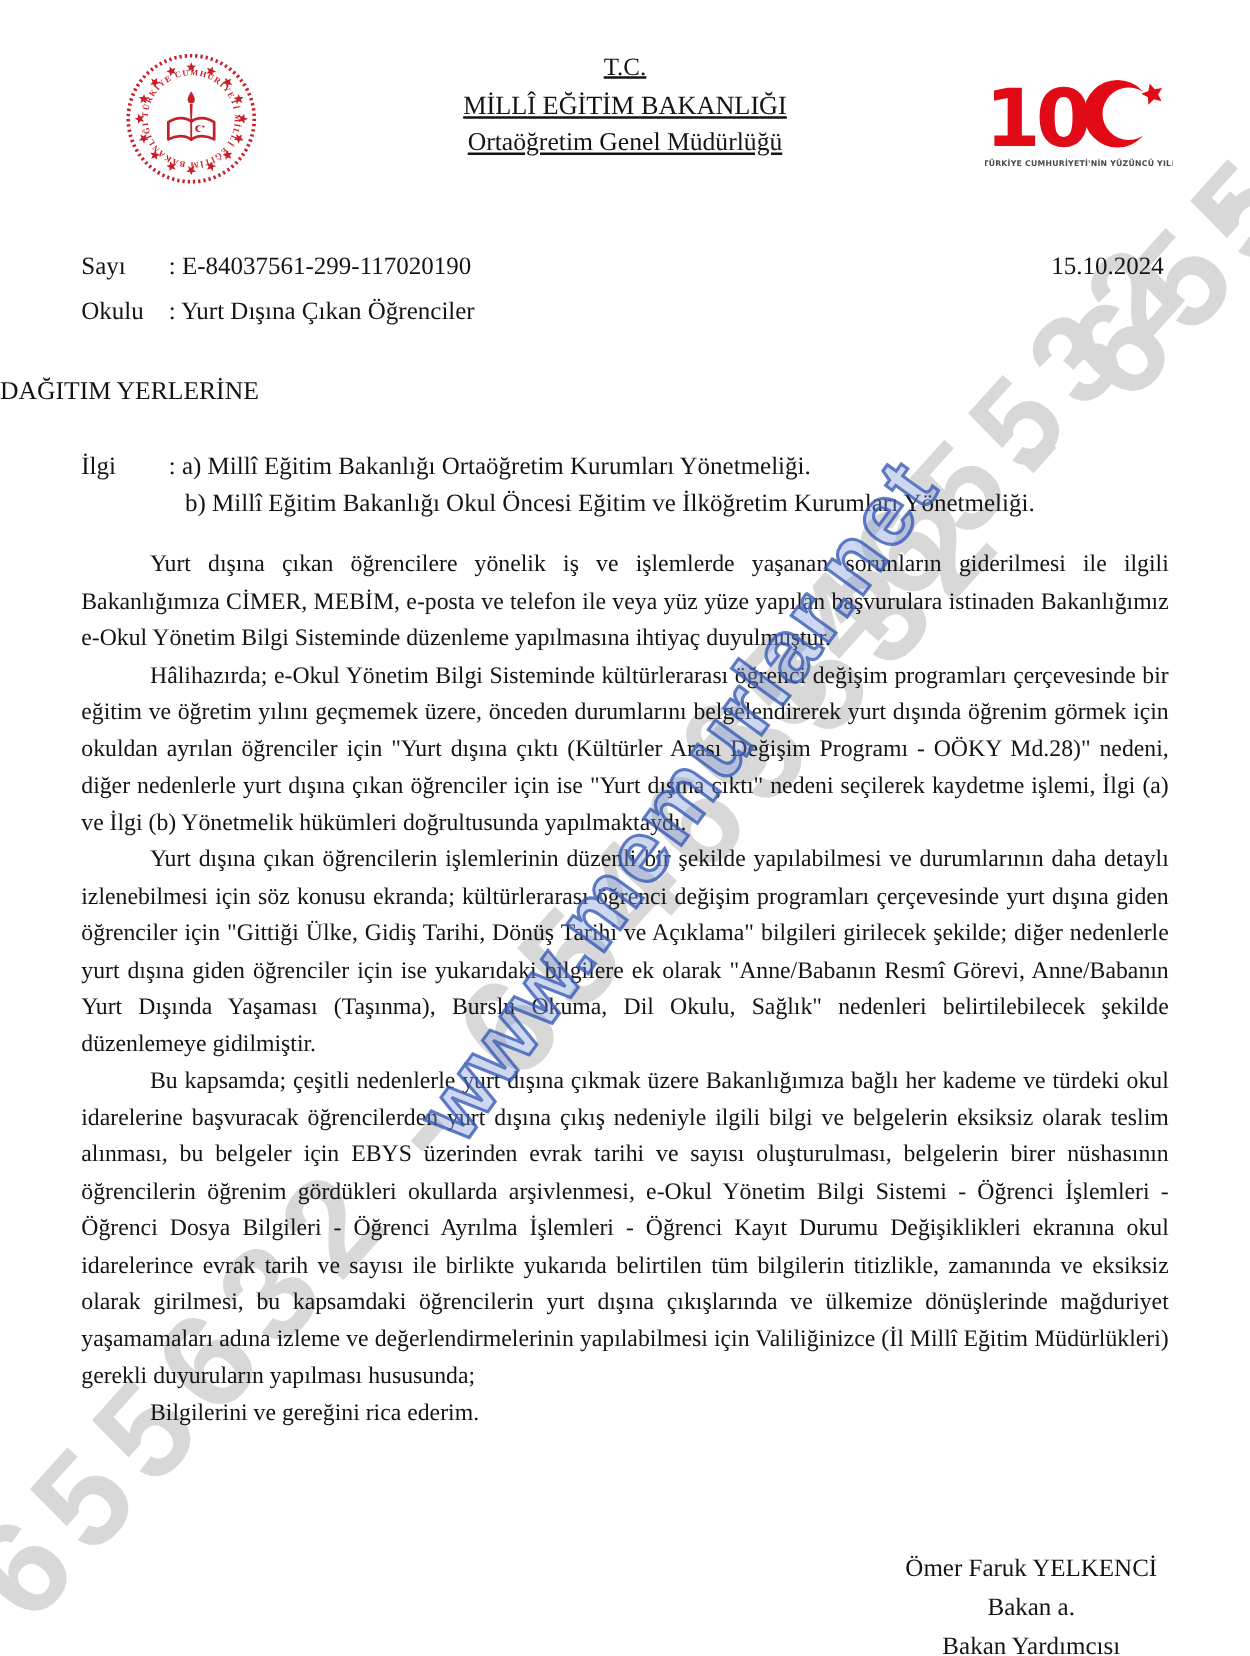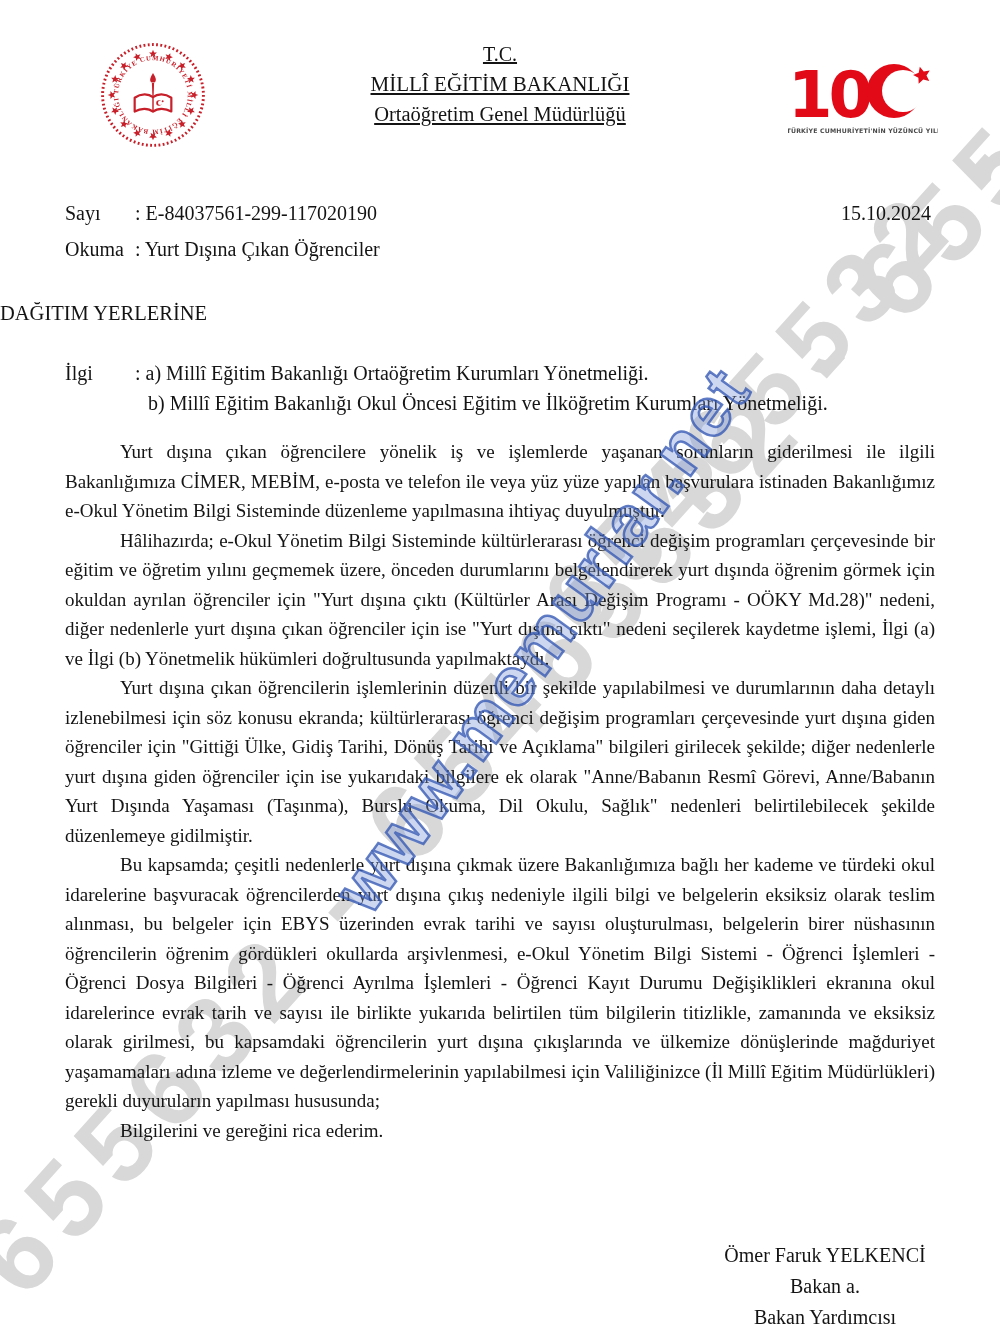--- a/index.html
+++ b/index.html
@@ -114,21 +114,21 @@
     <circle cx="115" cy="43" r="21" fill="#ffffff"></circle>
     <polygon points="134,18.5 136.6,24 142.6,24.6 138.2,28.7 139.5,34.6 134,31.6 128.5,34.6 129.8,28.7 125.4,24.6 131.4,24" fill="#e30a17" transform="rotate(-15 134 27)"></polygon>
     <text x="75" y="85" text-anchor="middle" font-family="DejaVu Sans,sans-serif" font-weight="bold" font-size="6.2" letter-spacing="0.2" fill="#4a4a4a">TÜRKİYE CUMHURİYETİ'NİN YÜZÜNCÜ YILI</text>
   </svg>
 
   <div class="meta">
     <div class="meta-row">
       <span class="meta-label">Sayı</span><span>: E-84037561-299-117020190</span>
     </div>
     <div class="meta-row">
-      <span class="meta-label">Okuma</span><span>: Yurt Dışına Çıkan Öğrenciler</span>
+      <span class="meta-label">Okulu</span><span>: Yurt Dışına Çıkan Öğrenciler</span>
     </div>
     <div class="meta-date">15.10.2024</div>
   </div>
 
   <div class="recipient">DAĞITIM YERLERİNE</div>
 
   <div class="ilgi">
     <div class="ilgi-label">İlgi</div>
     <div class="ilgi-lines">
       <div>: a) Millî Eğitim Bakanlığı Ortaöğretim Kurumları Yönetmeliği.</div>

